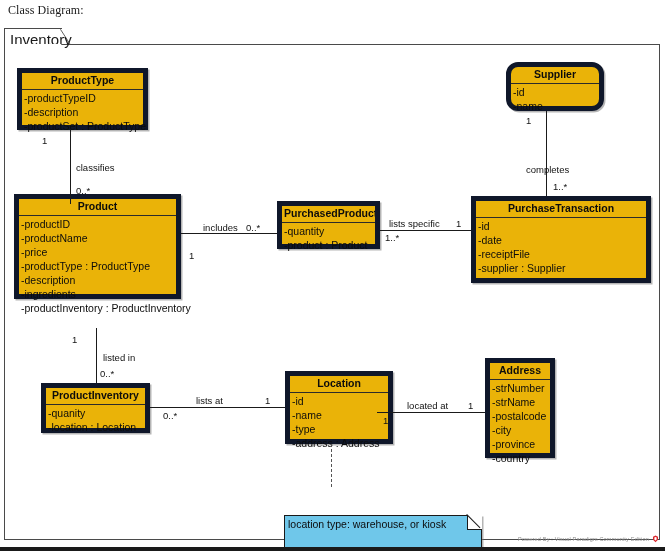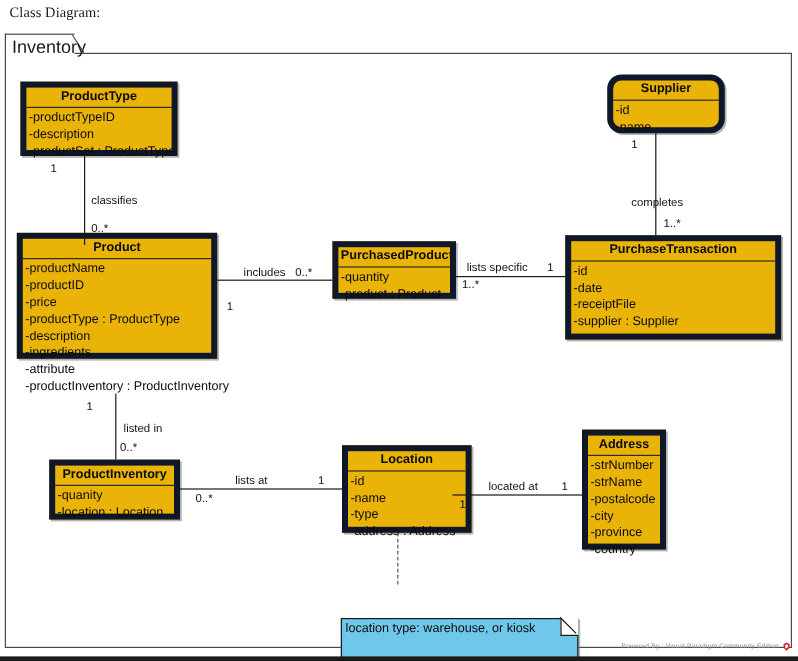--- a/index.html
+++ b/index.html
@@ -241,27 +241,26 @@
     <div class="uml-name">Supplier</div>
     <div class="uml-attrs">
       <div class="uml-attr">-id</div>
       <div class="uml-attr">-name</div>
     </div>
   </div>
 
   <div class="uml-class" style="left:14px;top:194px;width:167px;height:105px;">
     <div class="uml-name">Product</div>
     <div class="uml-attrs">
+      <div class="uml-attr">-productID</div>
       <div class="uml-attr">-productName</div>
-      <div class="uml-attr">-productID</div>
       <div class="uml-attr">-price</div>
       <div class="uml-attr">-productType : ProductType</div>
       <div class="uml-attr">-description</div>
       <div class="uml-attr">-ingredients</div>
-      <div class="uml-attr">-attribute</div>
       <div class="uml-attr">-productInventory : ProductInventory</div>
     </div>
   </div>
 
   <div class="uml-class" style="left:277px;top:201px;width:103px;height:48px;">
     <div class="uml-name">PurchasedProduct</div>
     <div class="uml-attrs">
       <div class="uml-attr">-quantity</div>
       <div class="uml-attr">-product : Product</div>
     </div>

